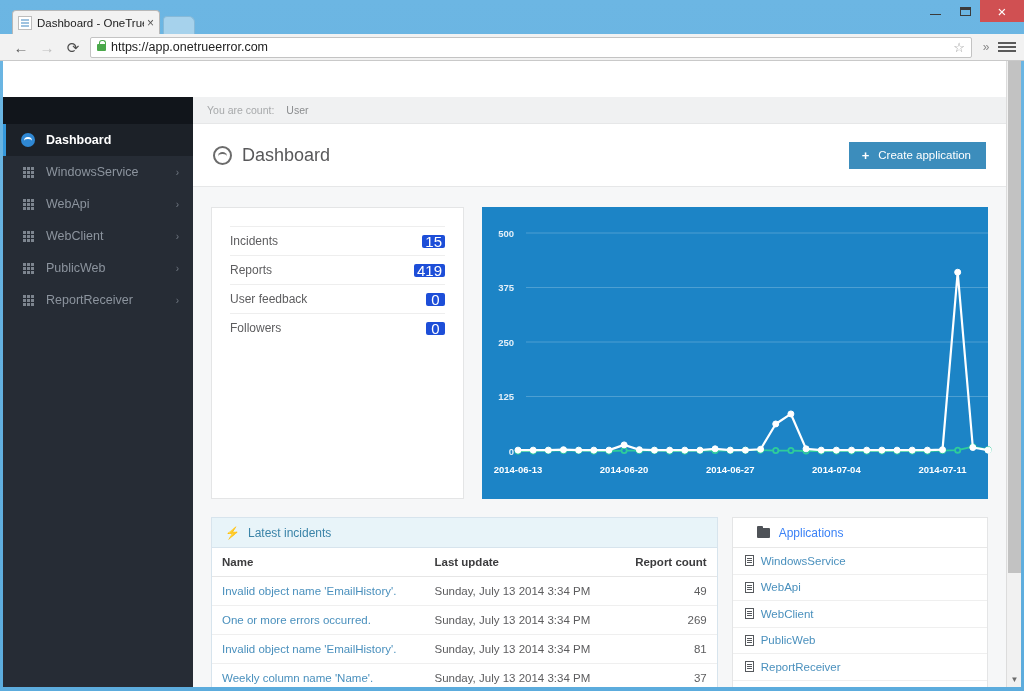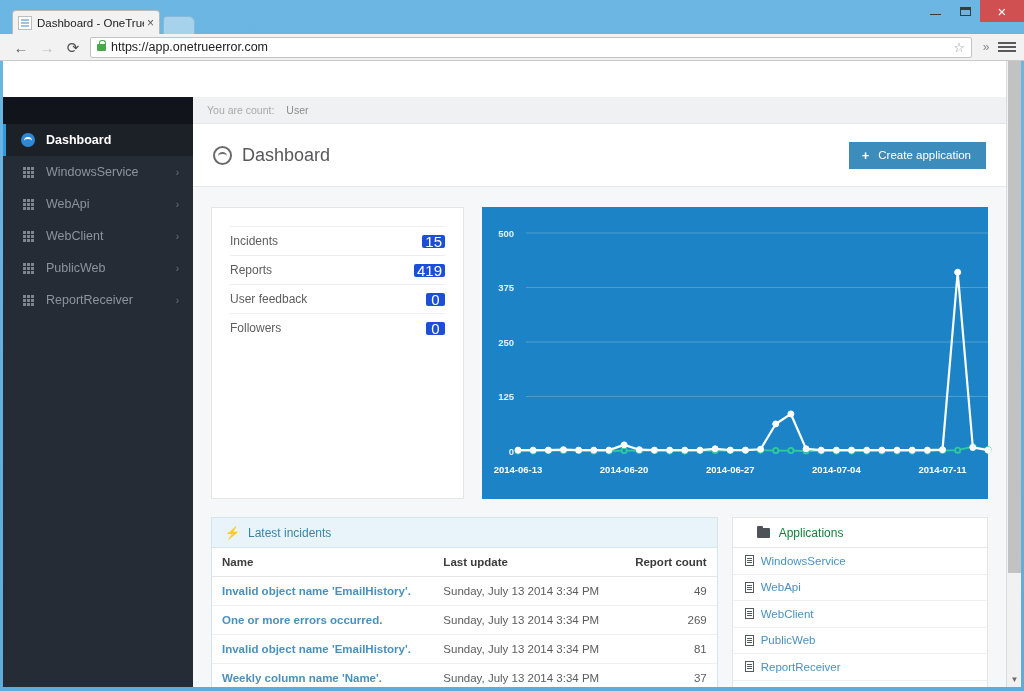--- a/index.html
+++ b/index.html
@@ -223,29 +223,29 @@
   #incidents { width: 516px; background: #fff; border: 1px solid #d7e4ed; }
   #incidents .phead {
     height: 30px; background: #e8f4f9; border-bottom: 1px solid #d7e4ed;
     display: flex; align-items: center; gap: 8px; padding-left: 13px;
     font-size: 12px; color: #3b84a8;
   }
   #applications { width: 261px; background: #fff; border: 1px solid #e4e5e6; margin-left: 14px; }
   #applications .phead {
     height: 30px; background: #ffffff; border-bottom: 1px solid #e8e8e8;
     display: flex; align-items: center; gap: 9px; padding-left: 24px;
-    font-size: 12px; color: #15803d;
+    font-size: 12px; color: #3b82f6;
   }
   table { width: 100%; border-collapse: collapse; }
   th {
     font-size: 11.5px; color: #3c3c3e; text-align: left; font-weight: bold;
     padding: 8px 10px; border-bottom: 1px solid #e6e6e6;
   }
   td { font-size: 11.5px; padding: 8px 10px; border-bottom: 1px solid #efefef; color: #5c5c5e; }
-  td.link { color: #4a90bd; font-weight: bold; }
+  td.link { color: #4a90bd; }
   th.num, td.num { text-align: right; }
   .applist { list-style: none; margin: 0; padding: 0; }
   .applist li {
     display: flex; align-items: center; gap: 7px; height: 26.5px;
     padding-left: 12px; border-bottom: 1px solid #efefef; font-size: 11.5px; color: #4a90bd;
   }
   .doc-ico {
     width: 9px; height: 11px; background: #ffffff; border: 1px solid #55585c; position: relative; flex: none;
   }
   .doc-ico::before {

